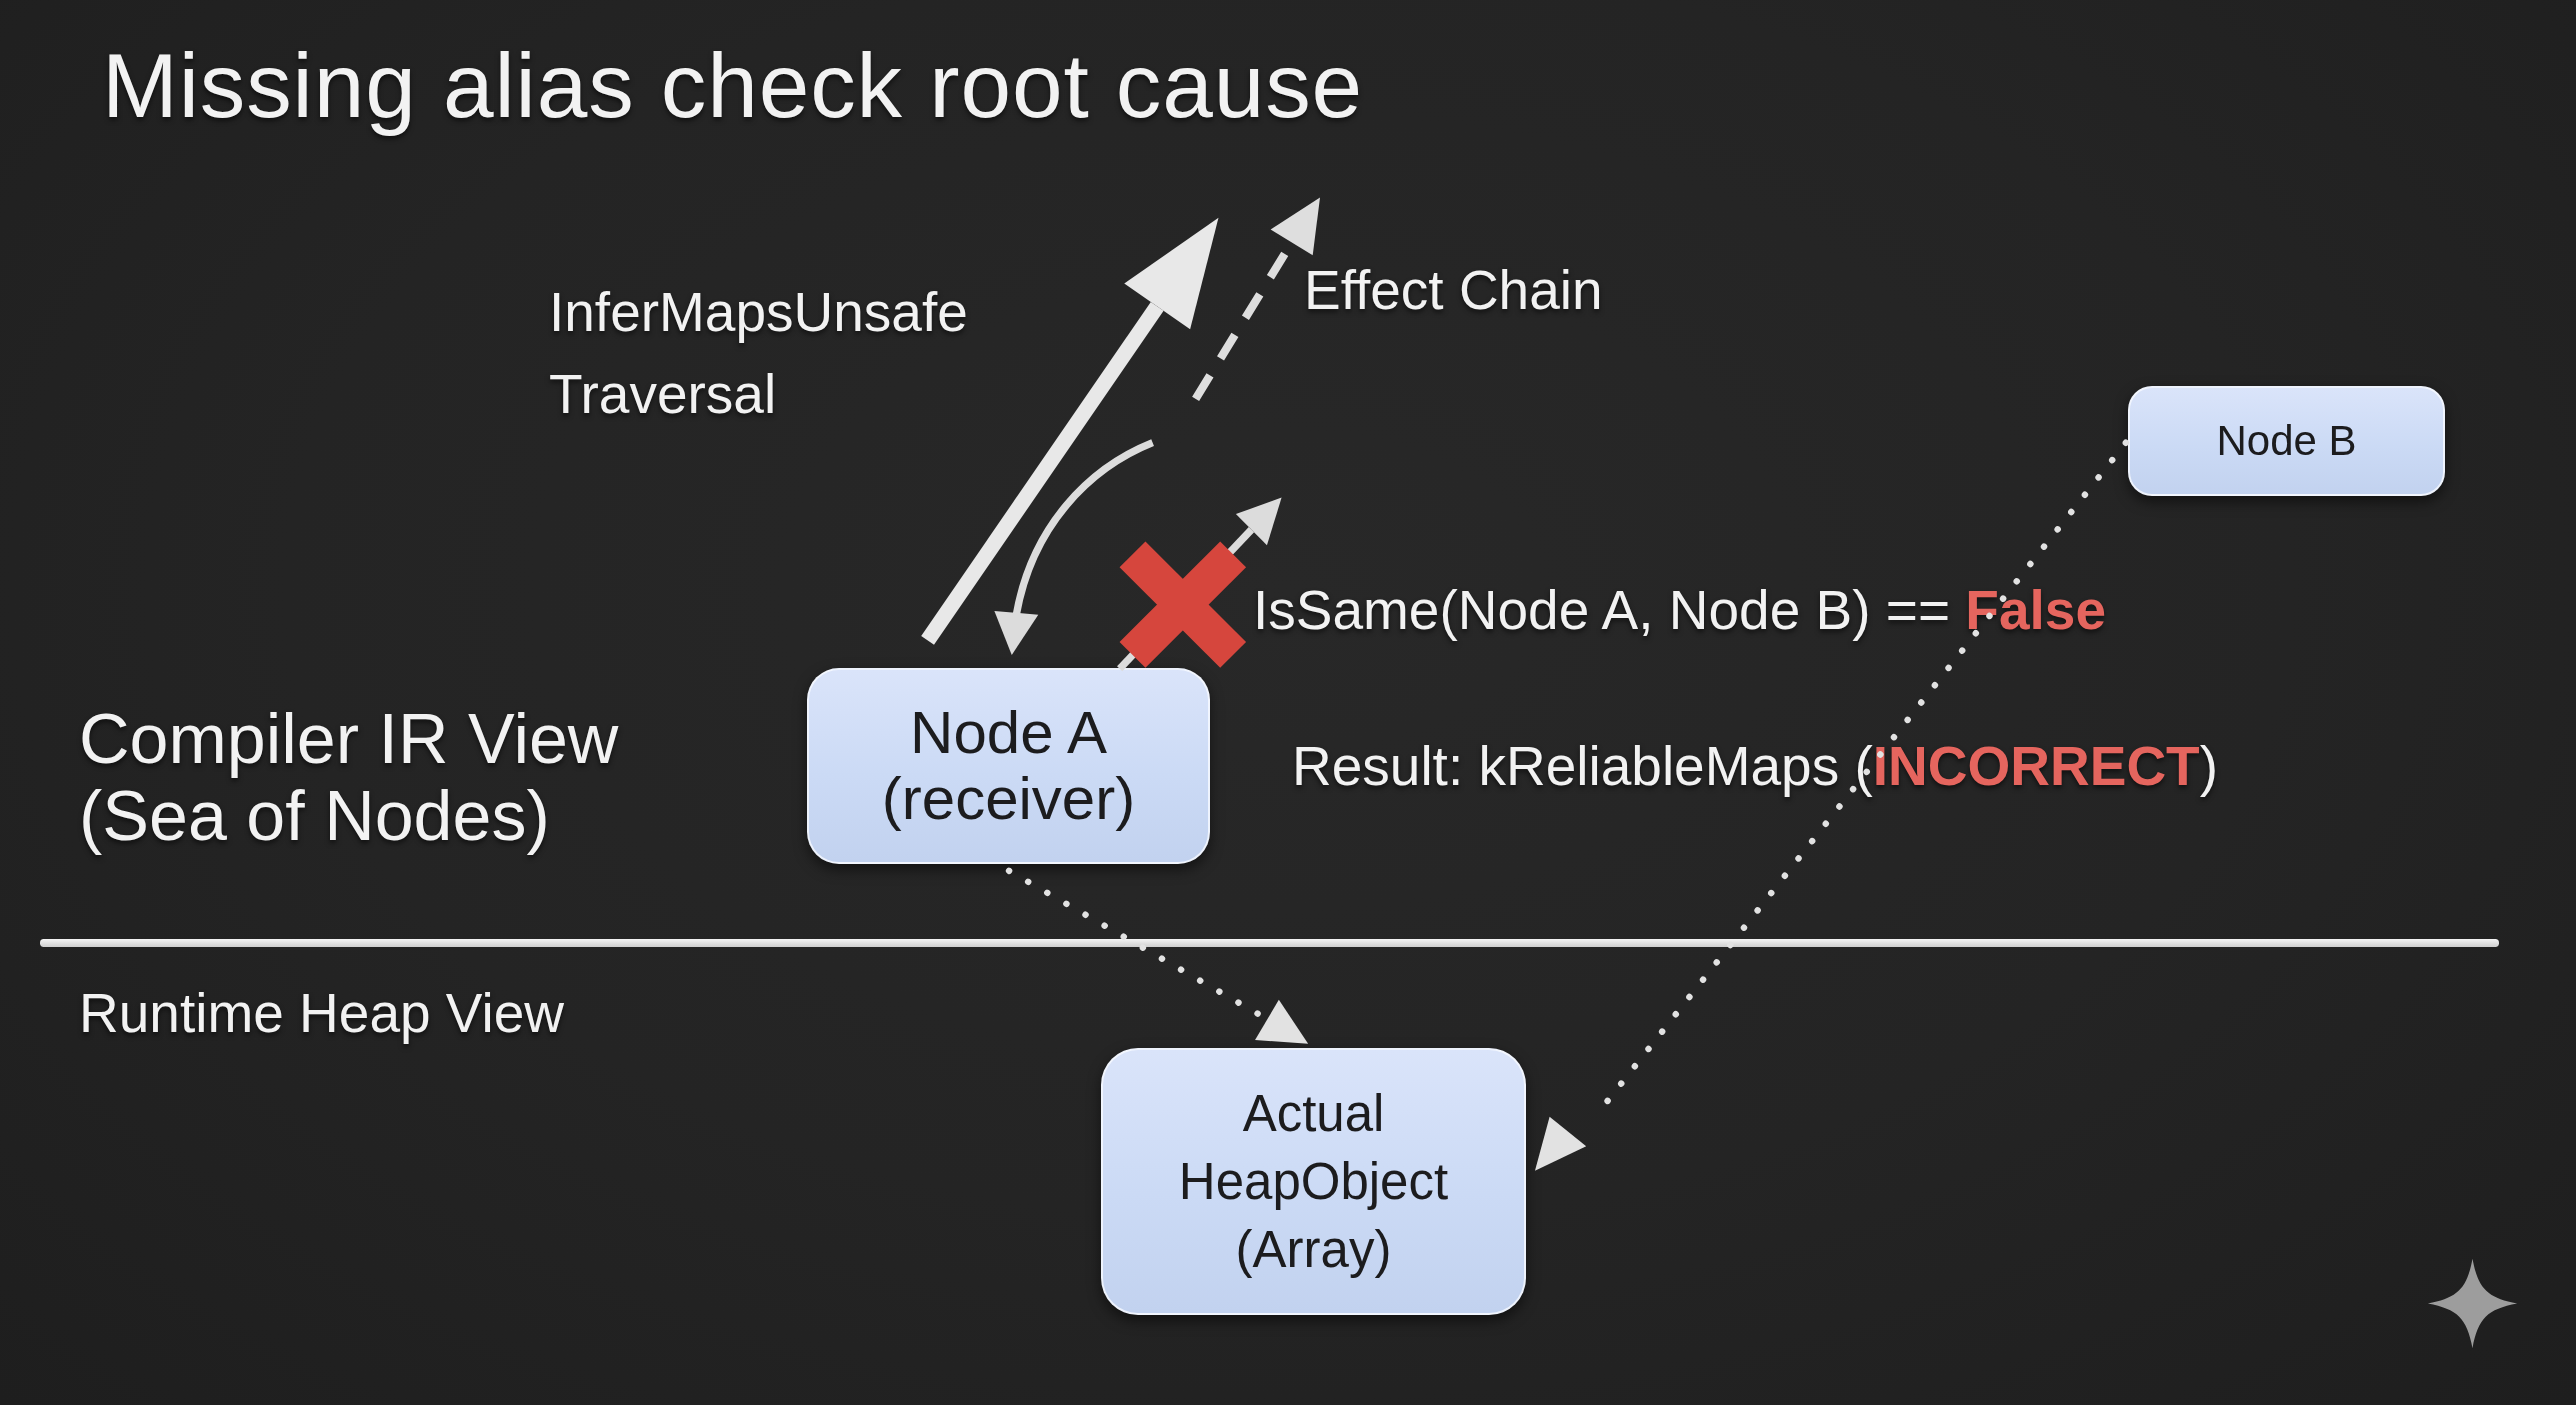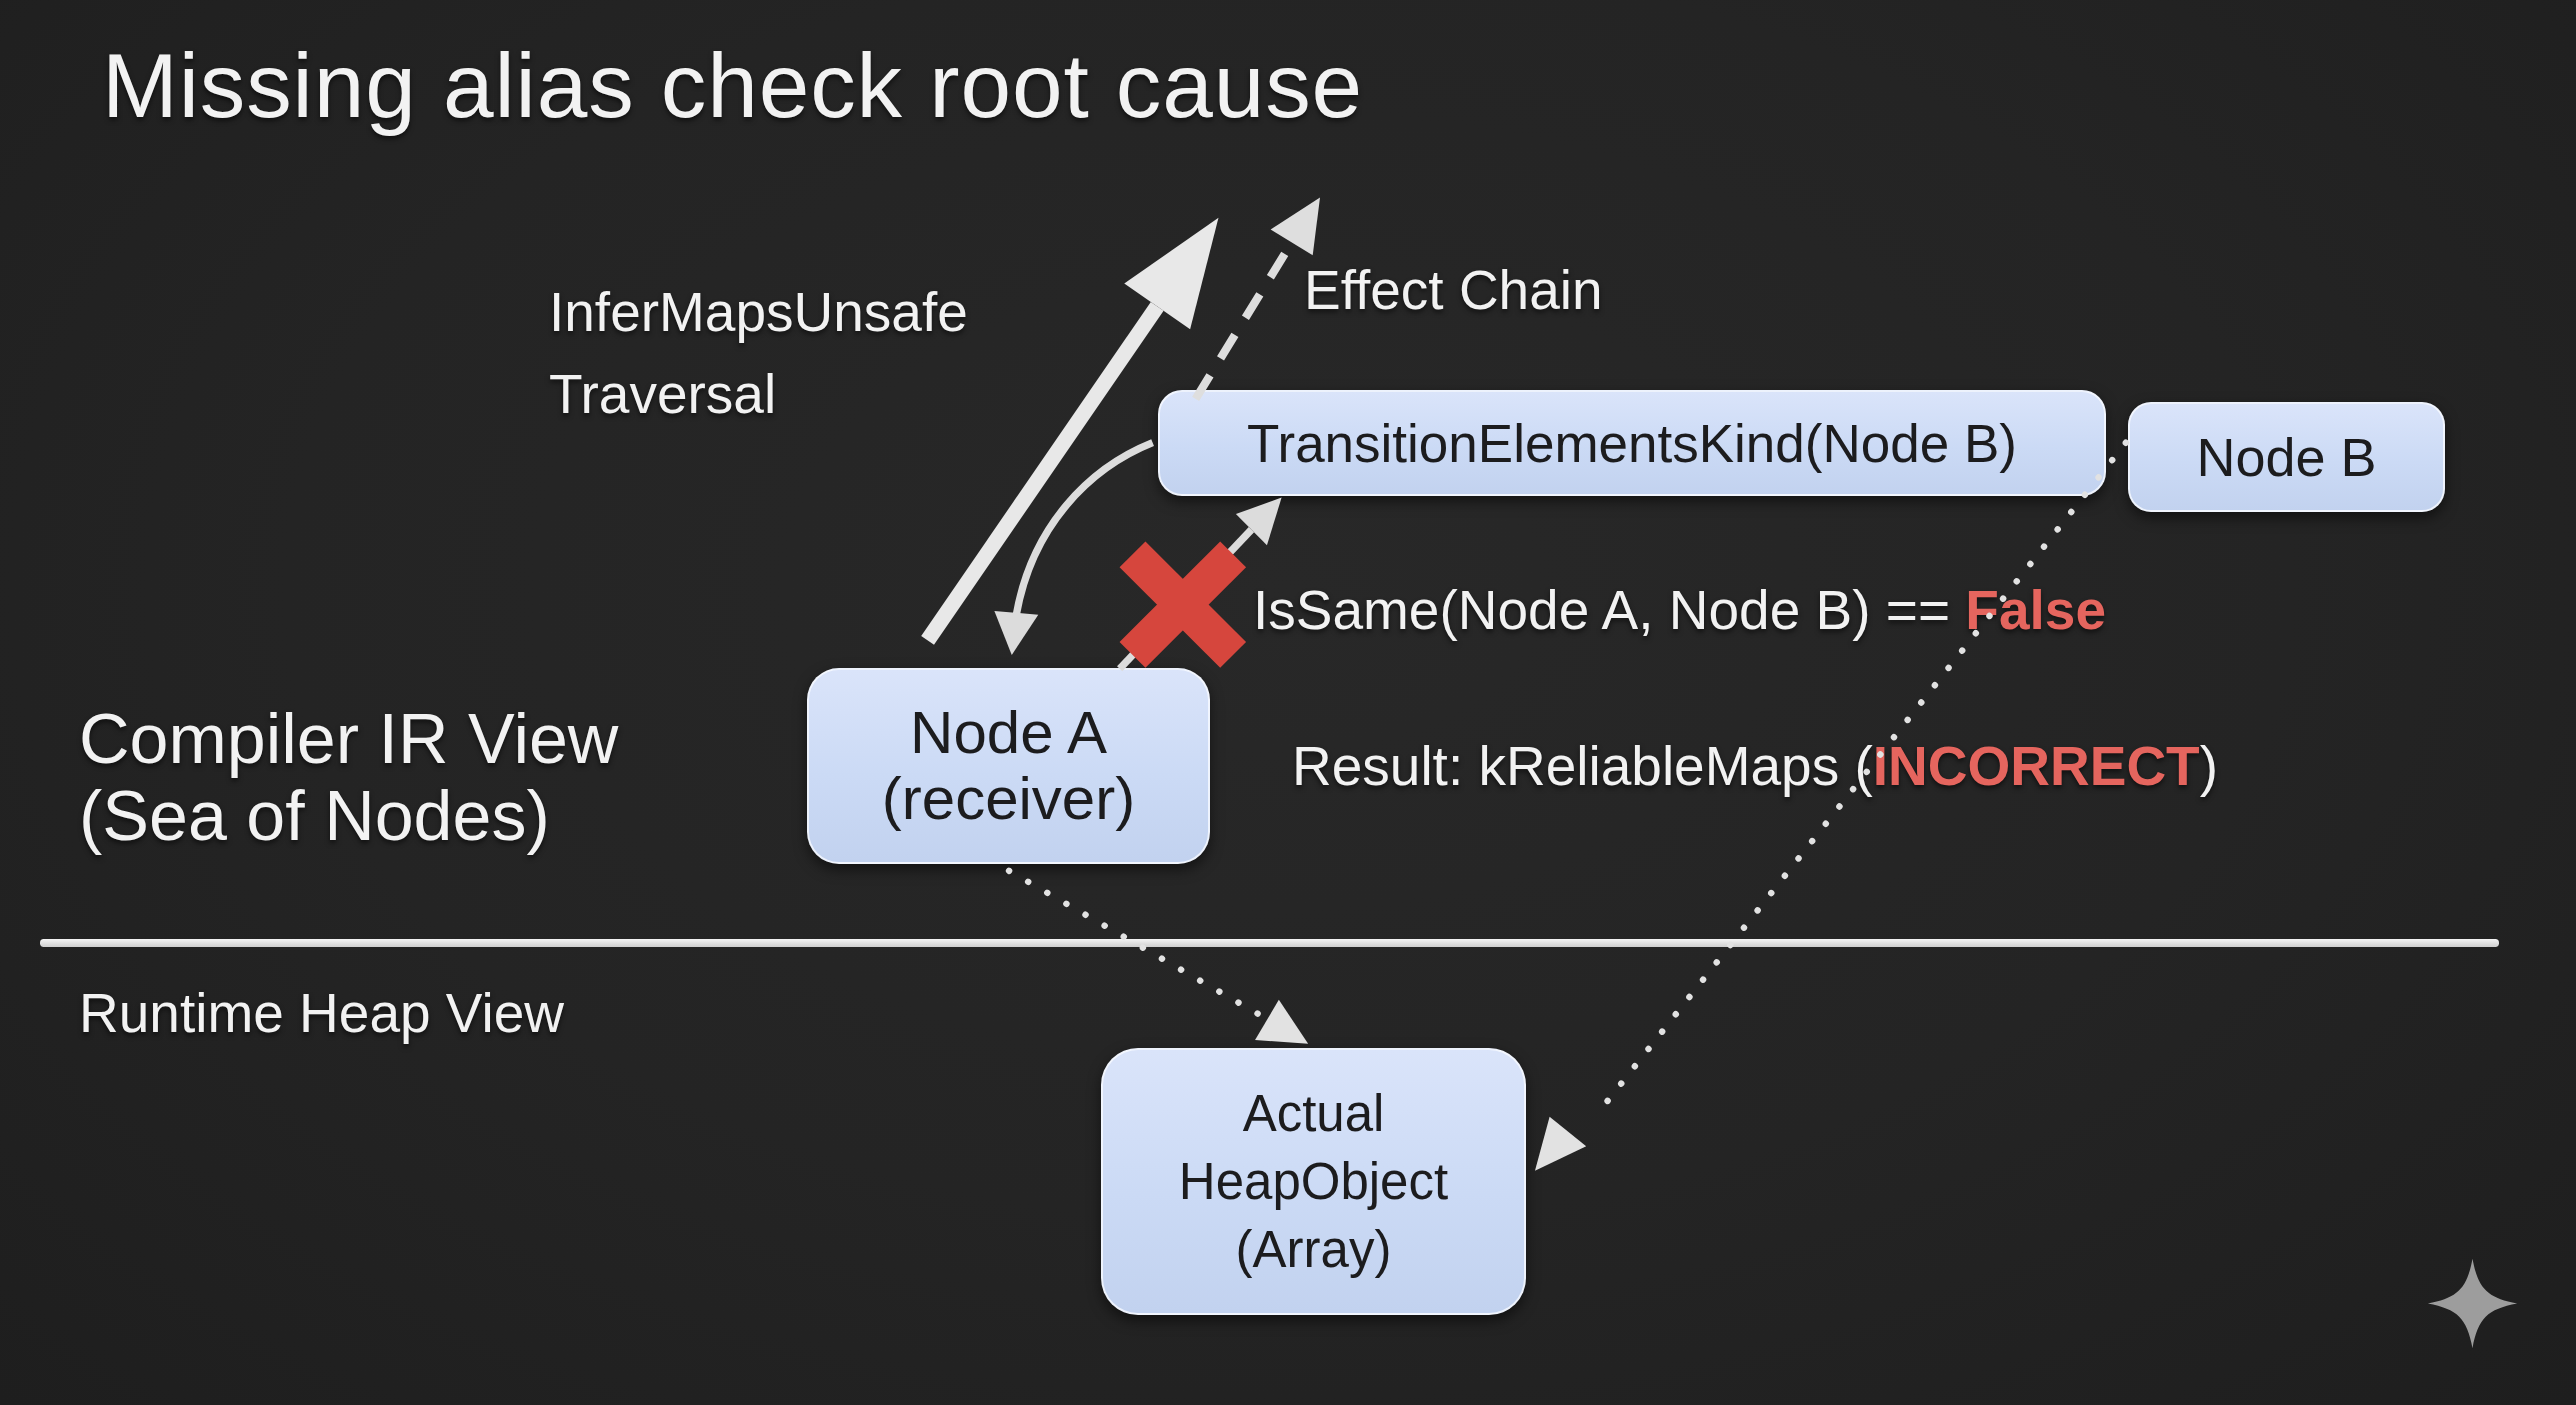--- a/index.html
+++ b/index.html
@@ -24,42 +24,39 @@
   .red-word{color:var(--red-text); font-weight:700;}
   .node-box{
     position:absolute; display:flex; flex-direction:column; align-items:center; justify-content:center;
     background:linear-gradient(180deg,#dae4fa 0%, #cbdaf5 55%, #c2d2ef 100%);
     border:2.7px solid rgba(248,250,255,.8); border-radius:24px;
     color:var(--box-text); text-align:center;
     box-shadow:0 5.5px 12.8px rgba(0,0,0,.5);
   }
   .node-box .bl{white-space:pre;}
   .box-transition{left:1158px; top:390px; width:944px; height:102px; font-size:53px;}
-  .box-node-b{left:2128px; top:402px; width:313px; height:106px; font-size:54px;border-radius:23px;}
+  .box-node-b{left:2128px; top:386px; width:313px; height:106px; font-size:42px;}
   .box-node-a{left:807px; top:668px; width:399px; height:192px; font-size:60px; line-height:66px; border-radius:32px;}
   .box-heap{left:1101px; top:1048px; width:421px; height:263px; font-size:51px; line-height:68px; border-radius:37px;text-align:right;}
   .divider{position:absolute; left:40px; top:939px; width:2459px; height:8.2px;
     background:linear-gradient(180deg,#f4f4f4,#cfcfcf); border-radius:3.7px;}
   svg.overlay{position:absolute; left:0; top:0; z-index:5; pointer-events:none;}
   .sparkle{position:absolute; left:2426px; top:1257px; width:93px; height:93px;}
 </style>
 </head>
 <body>
 
 <div class="slide">
 
   <div class="txt title">Missing alias check root cause</div>
 
   <div class="txt traversal-label"><span>InferMapsUnsafe</span><br><span>Traversal</span></div>
 
   <div class="txt effect-chain">Effect Chain</div>
 
-  <div class="node-box box-transition">
-    <span class="bl">TransitionElementsKind(Node B)</span>
-  </div>
 
   <div class="node-box box-node-b">
     <span class="bl">Node B</span>
   </div>
 
   <div class="node-box box-node-a">
     <span class="bl">Node A</span>
     <span class="bl">(receiver)</span>
   </div>
 

